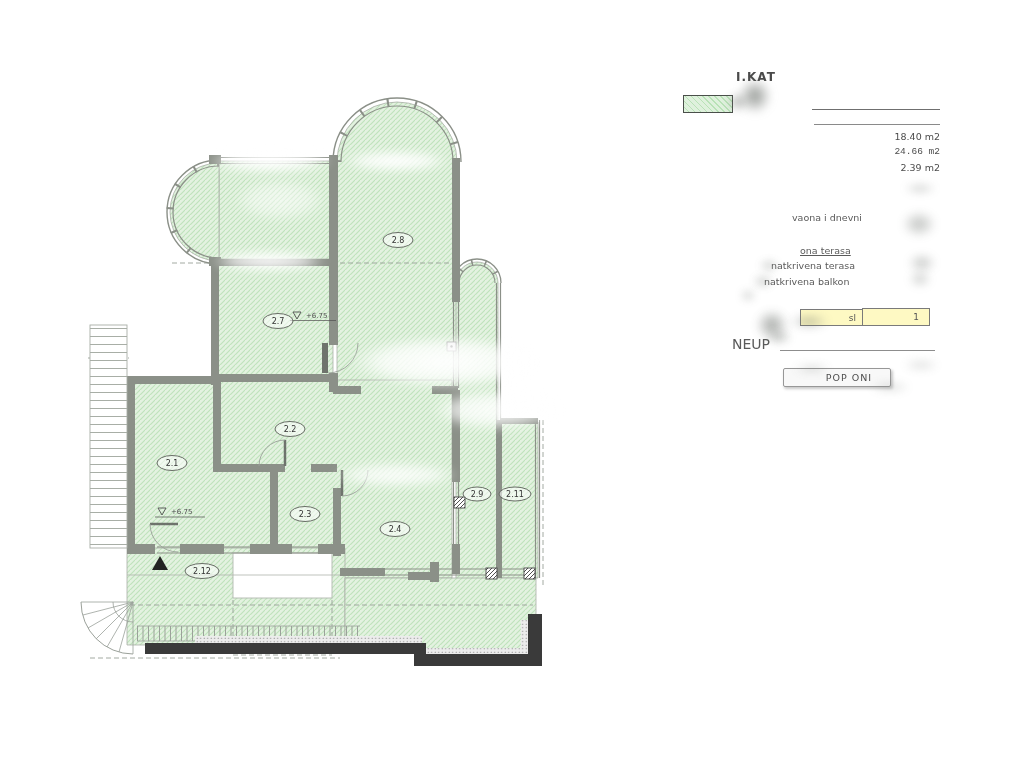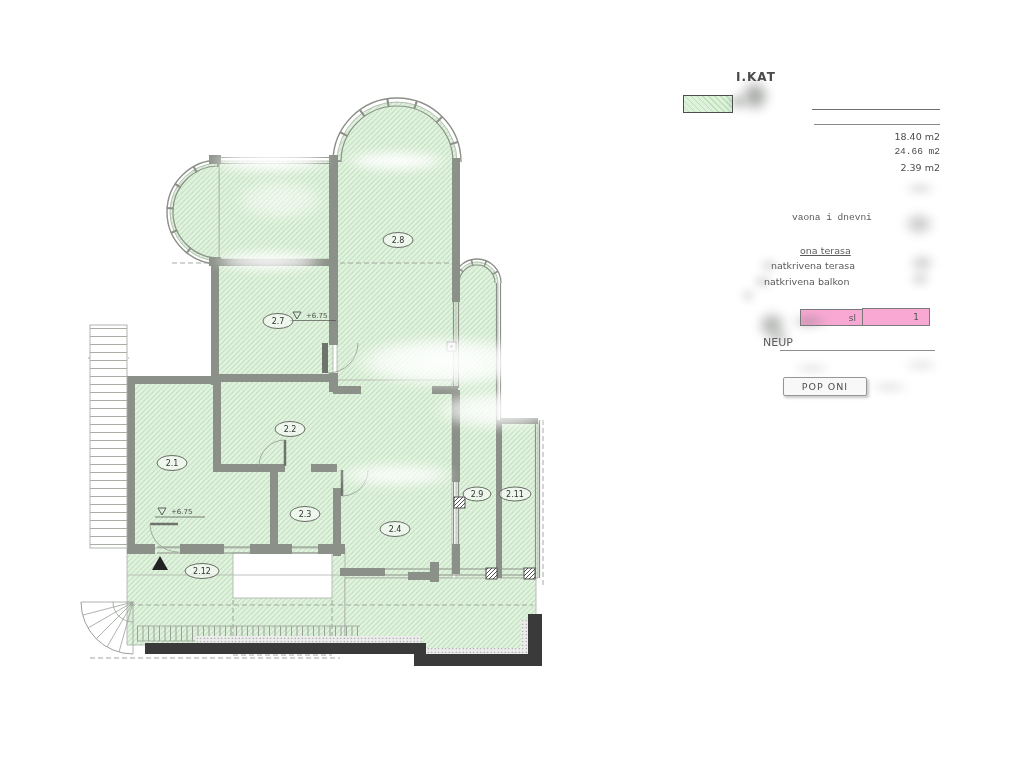--- a/index.html
+++ b/index.html
@@ -6,21 +6,21 @@
     font-family:"DejaVu Sans", sans-serif;}
   .stage{position:absolute;left:0;top:0;width:1024px;height:768px;background:#fff;}
   svg text{font-family:"DejaVu Sans", sans-serif;}
   .abs{position:absolute;}
   
   .lg-title{font-size:12px;font-weight:bold;color:#4a4a4a;letter-spacing:1px;filter:blur(0.6px);}
   .lg-area{width:82px;text-align:right;font-size:9.5px;color:#4c4c4c;filter:blur(0.4px);}
   .lg-row{font-size:9.5px;color:#5a5a5a;filter:blur(0.5px);white-space:nowrap;}
   .lg-line{border-top:1.6px solid #6f6f6f;height:0;}
   .lg-line2{border-top:1.2px solid #8a8a8a;height:0;}
-  .lg-box{border:1.5px solid #7a7a7a;background:#f9a8d4;font-size:9px;color:#555;
+  .lg-box{border:1.5px solid #7a7a7a;background:#fef9c3;font-size:9px;color:#555;
     display:flex;align-items:center;filter:blur(0.3px);}
   .lg-underline{border-top:1.1px solid #8d8d8d;height:0;}
   .lg-btn{border:1.5px solid #979797;background:#f8f8f8;border-radius:2px;
     box-shadow:1.5px 2px 3px rgba(0,0,0,0.22);display:flex;align-items:center;justify-content:center;
     font-size:9.5px;color:#4f4f4f;letter-spacing:1px;filter:blur(0.6px);}
   .blob{border-radius:50%;filter:blur(4px);pointer-events:none;}
   .blob-g{background:radial-gradient(closest-side,rgba(110,115,110,0.75),rgba(110,115,110,0) 75%);}
   .blob-w{background:radial-gradient(closest-side,rgba(255,255,255,0.98),rgba(255,255,255,0.75) 55%,rgba(255,255,255,0) 85%);}
   .smudge{position:absolute;filter:blur(5px);border-radius:45%;pointer-events:none;}
 </style>
@@ -249,36 +249,36 @@
 <div class="abs" style="left:683px;top:95px;width:48px;height:16px;border:1.5px solid #4a4f4a;
             background:repeating-linear-gradient(45deg,#dff1dd 0 3px,#b9e2b7 3px 4.2px);"></div>
 
 <div class="abs lg-line" style="left:812px;top:109px;width:128px;"></div>
 <div class="abs lg-line2" style="left:814px;top:124px;width:126px;"></div>
 
 <div class="abs lg-area" style="left:858px;top:131px;">18.40 m2</div>
 <div class="abs lg-area" style="left:858px;top:146px;font-family:Liberation Mono, monospace;">24.66 m2</div>
 <div class="abs lg-area" style="left:858px;top:162px;">2.39 m2</div>
 
-<div class="abs lg-row" style="left:792px;top:212px;font-family:Liberation Mono, monospace;">vaona i dnevni</div>
+<div class="abs lg-row" style="left:792px;top:212px;">vaona i dnevni</div>
 <div class="abs lg-row" style="left:800px;top:245px;text-decoration:underline;">ona terasa</div>
 <div class="abs lg-row" style="left:771px;top:260px;text-align:right;">natkrivena terasa</div>
 <div class="abs lg-row" style="left:764px;top:276px;">natkrivena balkon</div>
 
 <div class="abs lg-box" style="left:800px;top:309px;width:55px;height:15px;justify-content:flex-end;padding-right:14px;">
   <span>sl</span>
 </div>
 <div class="abs lg-box" style="left:862px;top:308px;width:56px;height:16px;justify-content:flex-end;padding-right:10px;">
   <span>1</span>
 </div>
 
-<div class="abs lg-row" style="left:763px;top:336px;font-size:11px;">NEUP</div>
+<div class="abs lg-row" style="left:732px;top:336px;font-size:14px;">NEUP</div>
 <div class="abs lg-underline" style="left:780px;top:350px;width:155px;"></div>
 
-<div class="abs lg-btn" style="left:783px;top:377px;width:82px;height:17px;">POP ONI</div>
+<div class="abs lg-btn" style="left:783px;top:368px;width:82px;height:17px;padding-left:24px;">POP ONI</div>
 
 <div class="abs blob blob-g" style="left:733px;top:72px;width:44px;height:48px;"></div>
 <div class="abs blob blob-g" style="left:724px;top:90px;width:28px;height:24px;opacity:.8;"></div>
 <div class="abs blob blob-g" style="left:898px;top:182px;width:44px;height:13px;opacity:.55;"></div>
 <div class="abs blob blob-g" style="left:896px;top:206px;width:46px;height:36px;opacity:.6;"></div>
 <div class="abs blob blob-g" style="left:903px;top:250px;width:38px;height:26px;opacity:.55;"></div>
 <div class="abs blob blob-g" style="left:905px;top:268px;width:30px;height:22px;opacity:.5;"></div>
 <div class="abs blob blob-g" style="left:756px;top:259px;width:26px;height:13px;opacity:.7;"></div>
 <div class="abs blob blob-g" style="left:750px;top:274px;width:26px;height:15px;opacity:.7;"></div>
 <div class="abs blob blob-g" style="left:738px;top:288px;width:20px;height:15px;opacity:.6;"></div>

